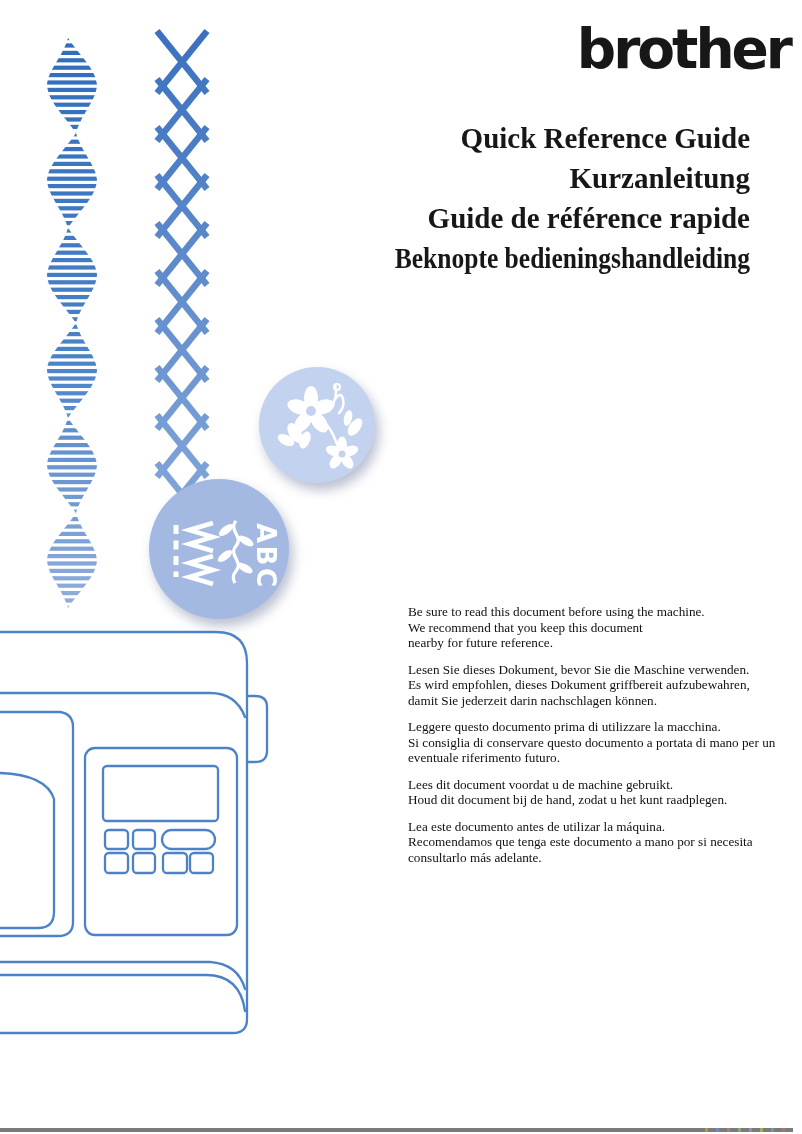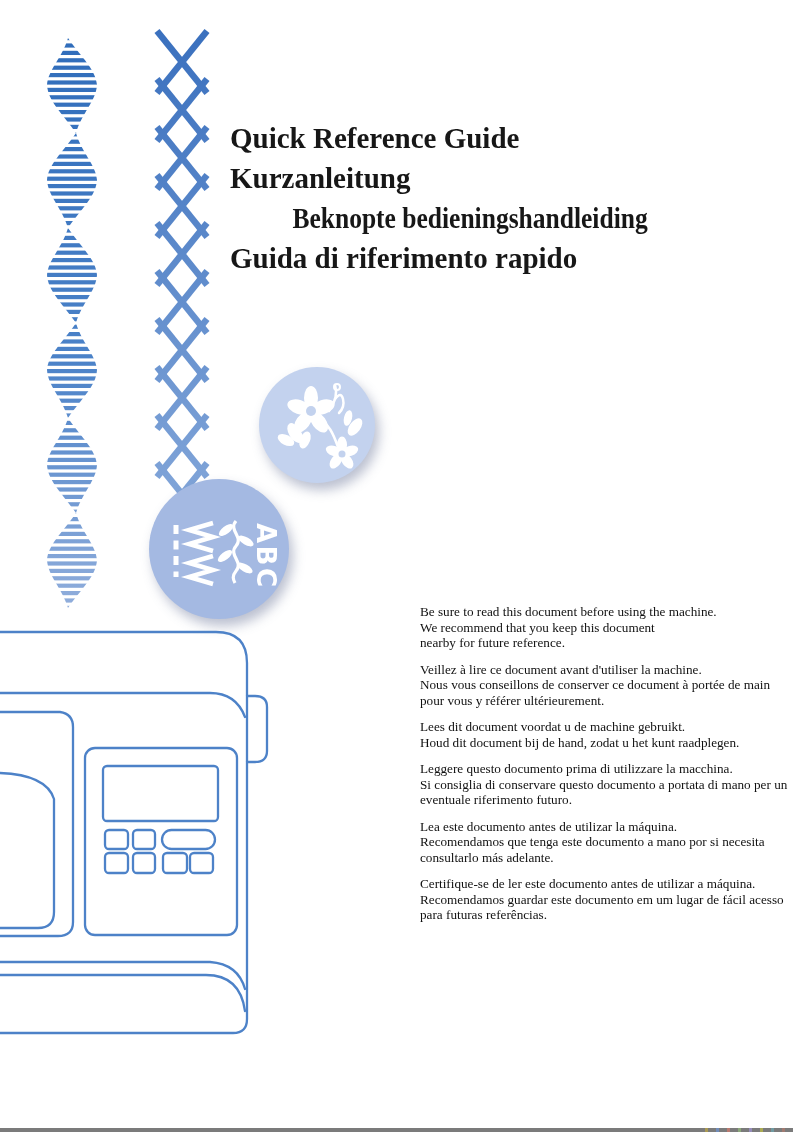--- a/index.html
+++ b/index.html
@@ -9,29 +9,29 @@
     font-family:"Liberation Serif", serif;
   }
   .logo{
     position:absolute; top:22px; right:12px;
     font-family:"DejaVu Sans", sans-serif;
     font-weight:bold; font-size:55px; letter-spacing:-3px;
     color:#171717; line-height:1;
   }
   .titles{
     position:absolute; top:118px; right:52px; width:520px;
-    color:#171717;
+    text-align:right; color:#171717;
   }
   .title-line{
     font-size:29px; font-weight:bold; line-height:40px; white-space:nowrap;
   }
   .t-condensed{ transform:scaleX(.88); transform-origin:100% 50%; }
   .intro{
     position:absolute; left:408px; top:604px; width:382px;
-    font-size:13.2px; line-height:15.5px; color:#101010;margin-left:12px;
+    font-size:13.2px; line-height:15.5px; color:#101010;
   }
   .para{ white-space:pre-line; margin:0 0 11px 0; }
   .deco{ position:absolute; }
   .badge{
     position:absolute; border-radius:50%;
     box-shadow:4px 7px 12px rgba(105,115,150,.45);
   }
   .badge svg{ display:block; }
   .flower-badge{ left:259px; top:367px; width:116px; height:116px; }
   .abc-badge{ left:149px; top:479px; width:140px; height:140px; }
@@ -260,46 +260,44 @@
           <rect x="162" y="215" width="53" height="19" rx="9.5"></rect>
           <rect x="105" y="238" width="23" height="20" rx="4"></rect>
           <rect x="133" y="238" width="22" height="20" rx="4"></rect>
           <rect x="163" y="238" width="24" height="20" rx="4"></rect>
           <rect x="190" y="238" width="23" height="20" rx="4"></rect>
         </g>
       </g>
     </g>
   </svg>
 
+  <div class="logo">brother</div>
 
   <div class="titles">
     <div class="title-line">Quick Reference Guide</div>
     <div class="title-line">Kurzanleitung</div>
+    <div class="title-line">Guide de référence rapide</div>
     <div class="title-line t-condensed">Beknopte bedieningshandleiding</div>
-    <div class="title-line">Guida di riferimento rapido</div>
   </div>
 
   <div class="intro">
     <p class="para">Be sure to read this document before using the machine.
 We recommend that you keep this document
 nearby for future reference.</p>
-    <p class="para">Veillez à lire ce document avant d'utiliser la machine.
-Nous vous conseillons de conserver ce document à portée de main
-pour vous y référer ultérieurement.</p>
-    <p class="para">Lees dit document voordat u de machine gebruikt.
-Houd dit document bij de hand, zodat u het kunt raadplegen.</p>
+    <p class="para">Lesen Sie dieses Dokument, bevor Sie die Maschine verwenden.
+Es wird empfohlen, dieses Dokument griffbereit aufzubewahren,
+damit Sie jederzeit darin nachschlagen können.</p>
     <p class="para">Leggere questo documento prima di utilizzare la macchina.
 Si consiglia di conservare questo documento a portata di mano per un
 eventuale riferimento futuro.</p>
+    <p class="para">Lees dit document voordat u de machine gebruikt.
+Houd dit document bij de hand, zodat u het kunt raadplegen.</p>
     <p class="para">Lea este documento antes de utilizar la máquina.
 Recomendamos que tenga este documento a mano por si necesita
 consultarlo más adelante.</p>
-    <p class="para">Certifique-se de ler este documento antes de utilizar a máquina.
-Recomendamos guardar este documento em um lugar de fácil acesso
-para futuras referências.</p>
   </div>
 
   <div class="footer-bar"></div>
   <svg class="footer-marks" width="92" height="6" viewBox="0 0 92 6">
     <g opacity="0.85">
       <rect x="2" y="1" width="3" height="4" fill="#b3a04e"></rect>
       <rect x="13" y="1" width="3" height="4" fill="#6f8fc4"></rect>
       <rect x="24" y="1" width="3" height="4" fill="#c47a6f"></rect>
       <rect x="35" y="1" width="3" height="4" fill="#8fb07a"></rect>
       <rect x="46" y="1" width="3" height="4" fill="#9a8fc4"></rect>

